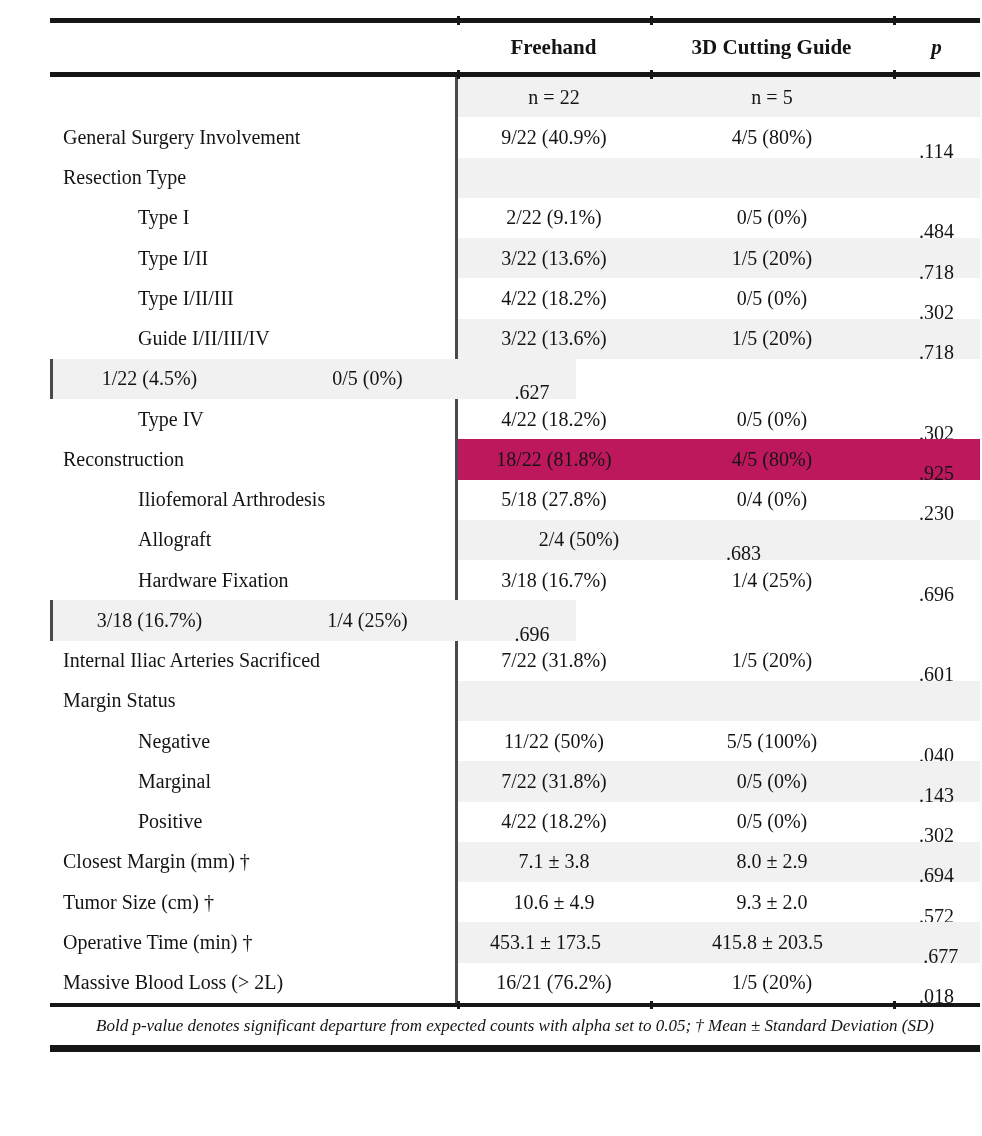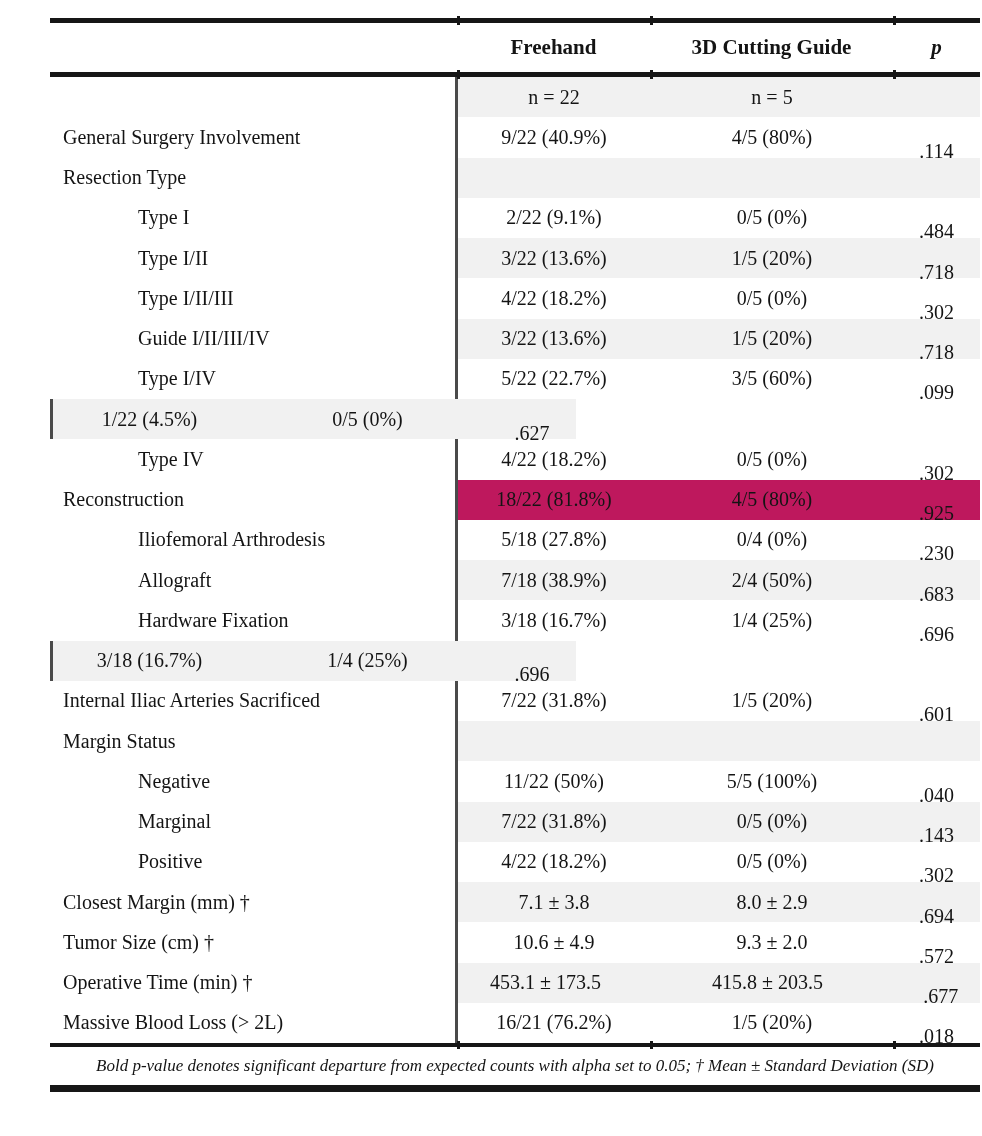--- a/index.html
+++ b/index.html
@@ -119,28 +119,20 @@
 
   <div class="row shaded">
     <div class="cell label indent">Guide I/II/III/IV</div>
     <div class="data" style="border-left-color: rgb(74, 74, 74); background: rgb(241, 241, 241);">
       <div class="cell freehand">3/22 (13.6%)</div>
       <div class="cell guide">1/5 (20%)</div>
       <div class="cell pval">.718</div>
     </div>
   </div>
 
-  <div class="row">
-    <div class="cell label indent">Type I/IV</div>
-    <div class="data" style="border-left-color: rgb(74, 74, 74);">
-      <div class="cell freehand">5/22 (22.7%)</div>
-      <div class="cell guide">3/5 (60%)</div>
-      <div class="cell pval">.099</div>
-    </div>
-  </div>
 
   <div class="row shaded">
     <div class="data" style="border-left-color: rgb(74, 74, 74); background: rgb(241, 241, 241);">
       <div class="cell freehand">1/22 (4.5%)</div>
       <div class="cell guide">0/5 (0%)</div>
       <div class="cell pval">.627</div>
     </div>
   </div>
 
   <div class="row">
@@ -166,21 +158,20 @@
     <div class="data" style="border-left-color: rgb(74, 74, 74);">
       <div class="cell freehand">5/18 (27.8%)</div>
       <div class="cell guide">0/4 (0%)</div>
       <div class="cell pval">.230</div>
     </div>
   </div>
 
   <div class="row shaded">
     <div class="cell label indent">Allograft</div>
     <div class="data" style="border-left-color: rgb(74, 74, 74); background: rgb(241, 241, 241);">
-      <div class="cell freehand">7/18 (38.9%)</div>
       <div class="cell guide">2/4 (50%)</div>
       <div class="cell pval">.683</div>
     </div>
   </div>
 
   <div class="row">
     <div class="cell label indent">Hardware Fixation</div>
     <div class="data" style="border-left-color: rgb(74, 74, 74);">
       <div class="cell freehand">3/18 (16.7%)</div>
       <div class="cell guide">1/4 (25%)</div>

